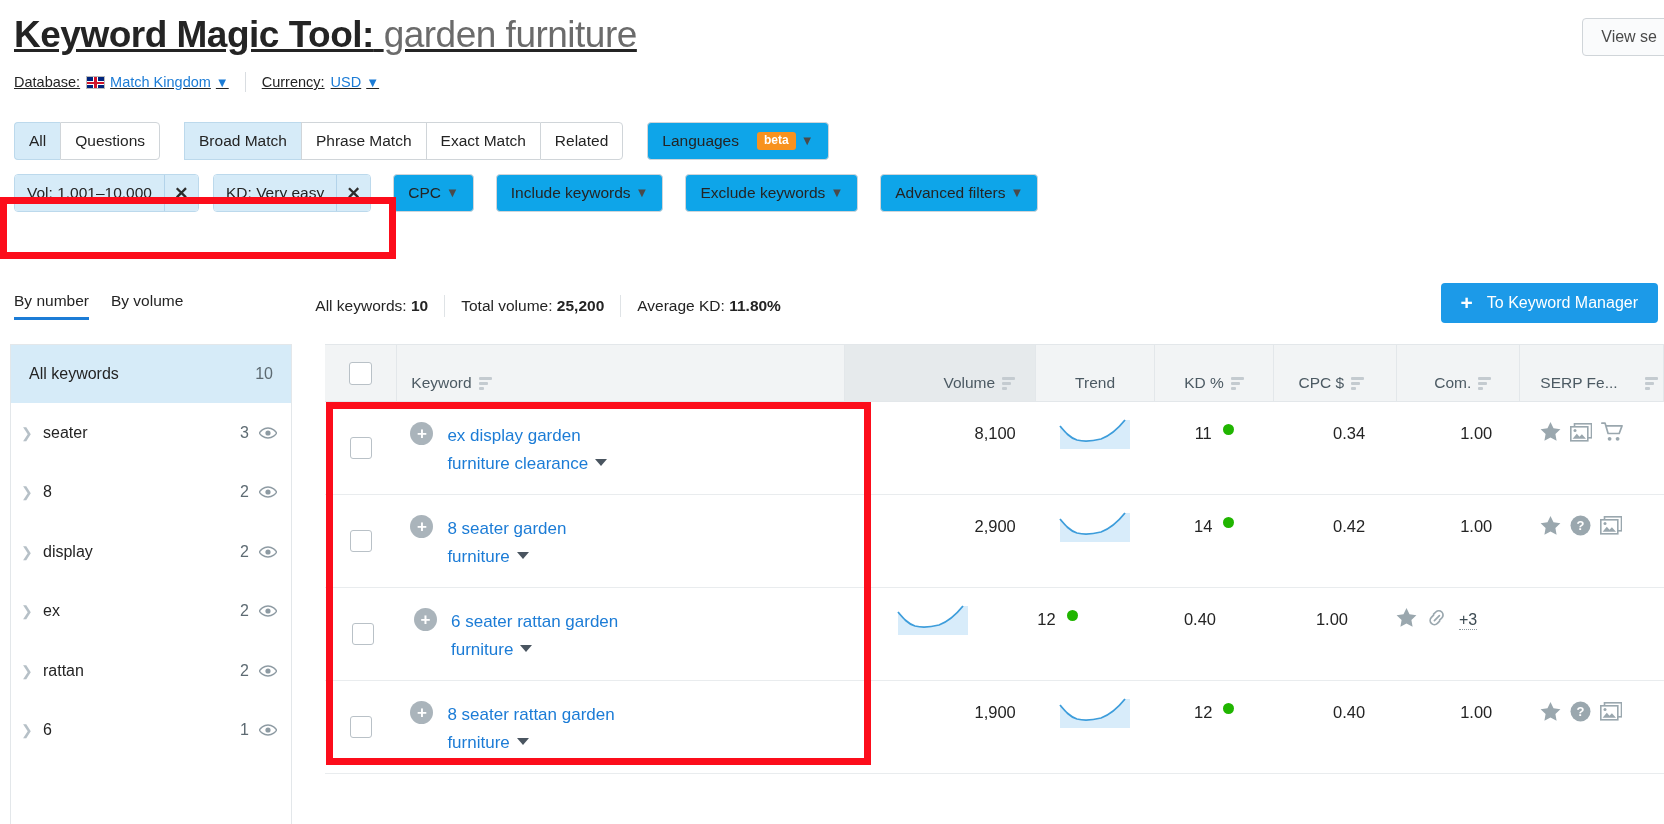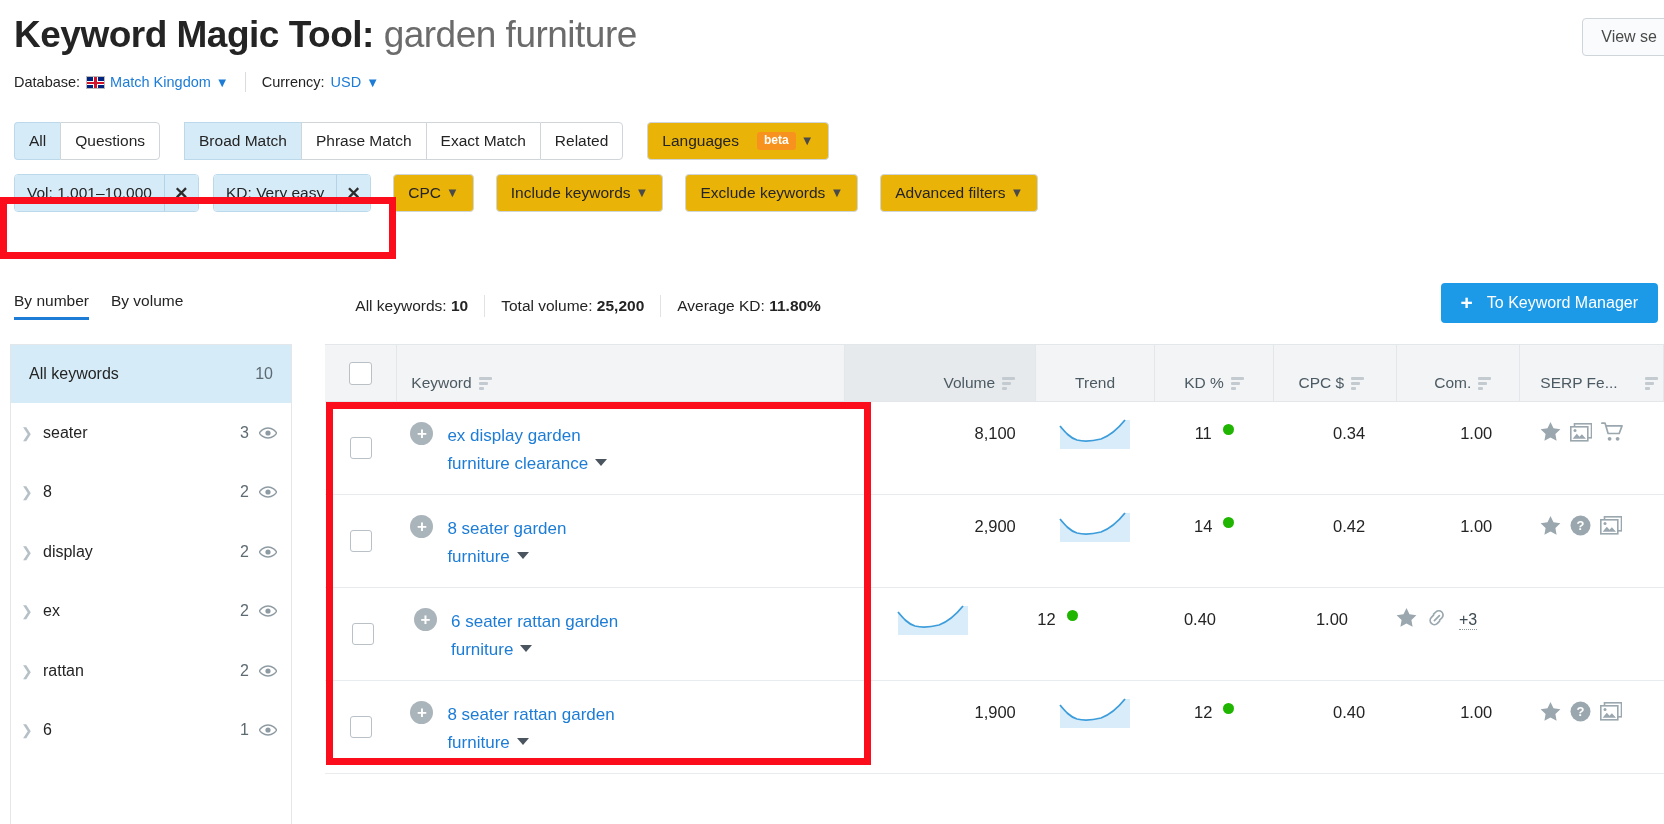--- a/index.html
+++ b/index.html
@@ -7,21 +7,21 @@
     margin: 0; padding: 0;
     width: 1664px; height: 824px;
     background: #ffffff;
     font-family: "Liberation Sans", sans-serif;
     color: #242424;
     overflow: hidden;
   }
   .page { position: relative; width: 1664px; height: 824px; }
 
   
-  .header { padding: 10px 0 0 14px; }
+  .header { padding: 10px 0 0 14px; text-decoration: underline; }
   .title { font-size: 37px; font-weight: bold; letter-spacing: -0.5px; line-height: 50px; white-space: nowrap; }
   .title .term { color: #6b6b6b; font-weight: normal; }
   .meta-row { display: flex; align-items: center; margin-top: 12px; font-size: 14.5px; color: #242424; }
   .meta-label { color: #242424; }
   .flag { display: inline-block; width: 19px; height: 13px; margin: 0 5px 0 6px; position: relative; vertical-align: -1px;
           background: #00247d; border: 1px solid #bbb; overflow: hidden; }
   .flag::before, .flag::after { content: ""; position: absolute; background: #fff; }
   .flag::before { left: 0; right: 0; top: 4px; height: 4px; }
   .flag::after { top: 0; bottom: 0; left: 6px; width: 5px; }
   .flag .red-h { position: absolute; left: 0; right: 0; top: 5px; height: 2px; background: #cf142b; z-index: 3; }
@@ -36,36 +36,36 @@
 
   
   .toolbar { margin-top: 30px; padding-left: 14px; }
   .tabgroup { display: flex; text-align: center; }
   .tab { border: 1px solid #d0d5d9; border-right: none; background: #fff; font-size: 15.5px; color: #242424;
          padding: 8px 14px; line-height: 20px; white-space: nowrap; }
   .tab:first-child { border-radius: 4px 0 0 4px; }
   .tab.last { border-right: 1px solid #d0d5d9; border-radius: 0 4px 4px 0; }
   .tab.active { background: #d6ebf8; border-color: #bcd9ec; }
   .gap { width: 24px; }
-  .btn { border: 1px solid #d0d5d9; background: #eab308; border-radius: 4px; font-size: 15.5px; color: #242424;
+  .btn { border: 1px solid #d0d5d9; background: #0ea5e9; border-radius: 4px; font-size: 15.5px; color: #242424;
          padding: 8px 14px; line-height: 20px; display: inline-flex; align-items: center; white-space: nowrap; }
   .badge-beta { background: #f8921e; color: #fff; font-size: 12px; font-weight: bold; border-radius: 3px;
                 padding: 2px 7px 3px; margin-left: 18px; line-height: 13px; }
 
   .filterrow { display: flex; align-items: center; margin-top: 14px; padding-left: 14px; }
   .chip { display: flex; align-items: stretch; border: 1px solid #bcd9ec; border-radius: 4px; overflow: hidden; margin-right: 14px; }
   .chip .chip-label { background: #d6ebf8; font-size: 15.5px; padding: 9px 12px; color: #242424; white-space: nowrap; }
   .chip .chip-x { background: #d6ebf8; border-left: 1px solid #b3d3ea; display: flex; align-items: center;
                   justify-content: center; width: 34px; font-size: 17px; font-weight: bold; color: #2c2c2c; }
 
   
   .redbox { position: absolute; border: 7px solid #fc0d1b; pointer-events: none; z-index: 40; }
 
   
-  .statsrow { position: absolute; left: 0; top: 283px; width: 1664px; height: 45px; display: flex; align-items: center; gap: 40px; }
+  .statsrow { position: absolute; left: 0; top: 283px; width: 1664px; height: 45px; display: flex; align-items: center; }
   .sorttabs { display: flex; padding-left: 14px; }
   .sorttab { font-size: 15.5px; color: #242424; padding-bottom: 7px; margin-right: 22px; }
   .sorttab.active { border-bottom: 3px solid #1c7cd6; }
   .stats { display: flex; align-items: center; margin-left: 110px; font-size: 15.5px; color: #242424; }
   .stat { white-space: nowrap; }
   .stat b { font-weight: bold; }
   .sdiv { width: 1px; height: 22px; background: #dfe3e6; margin: 0 16px; }
   .km-btn { position: absolute; right: 6px; top: 0; background: #1c9ae8; color: #fff; border-radius: 4px;
             font-size: 16px; padding: 11px 20px; display: flex; align-items: center; white-space: nowrap; }
   .km-plus { font-size: 21px; font-weight: bold; margin-right: 14px; line-height: 16px; }

